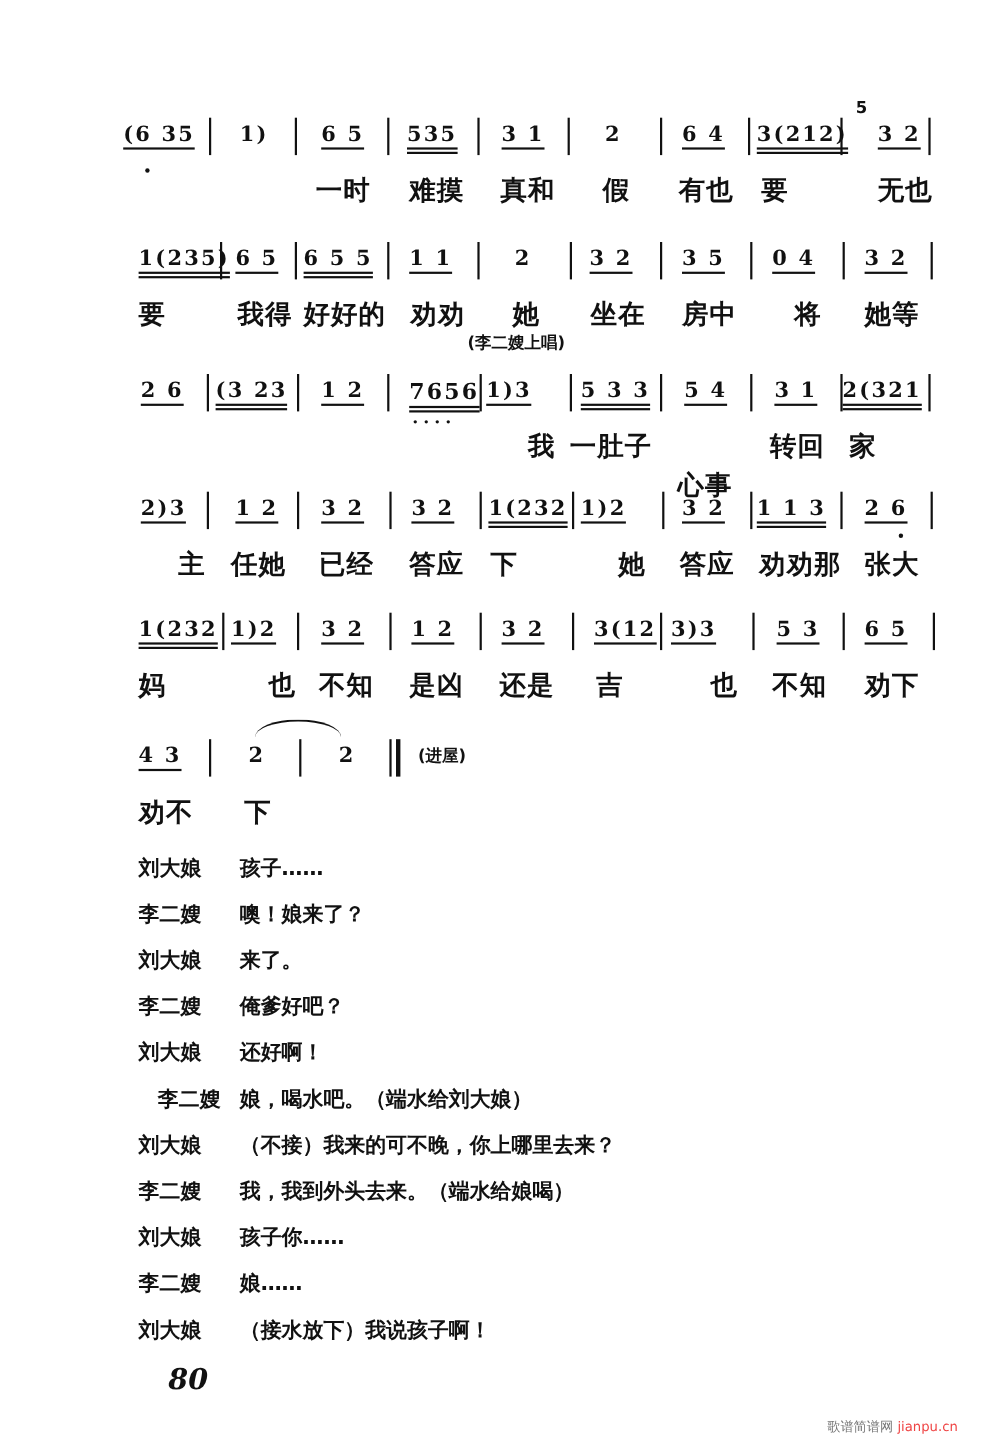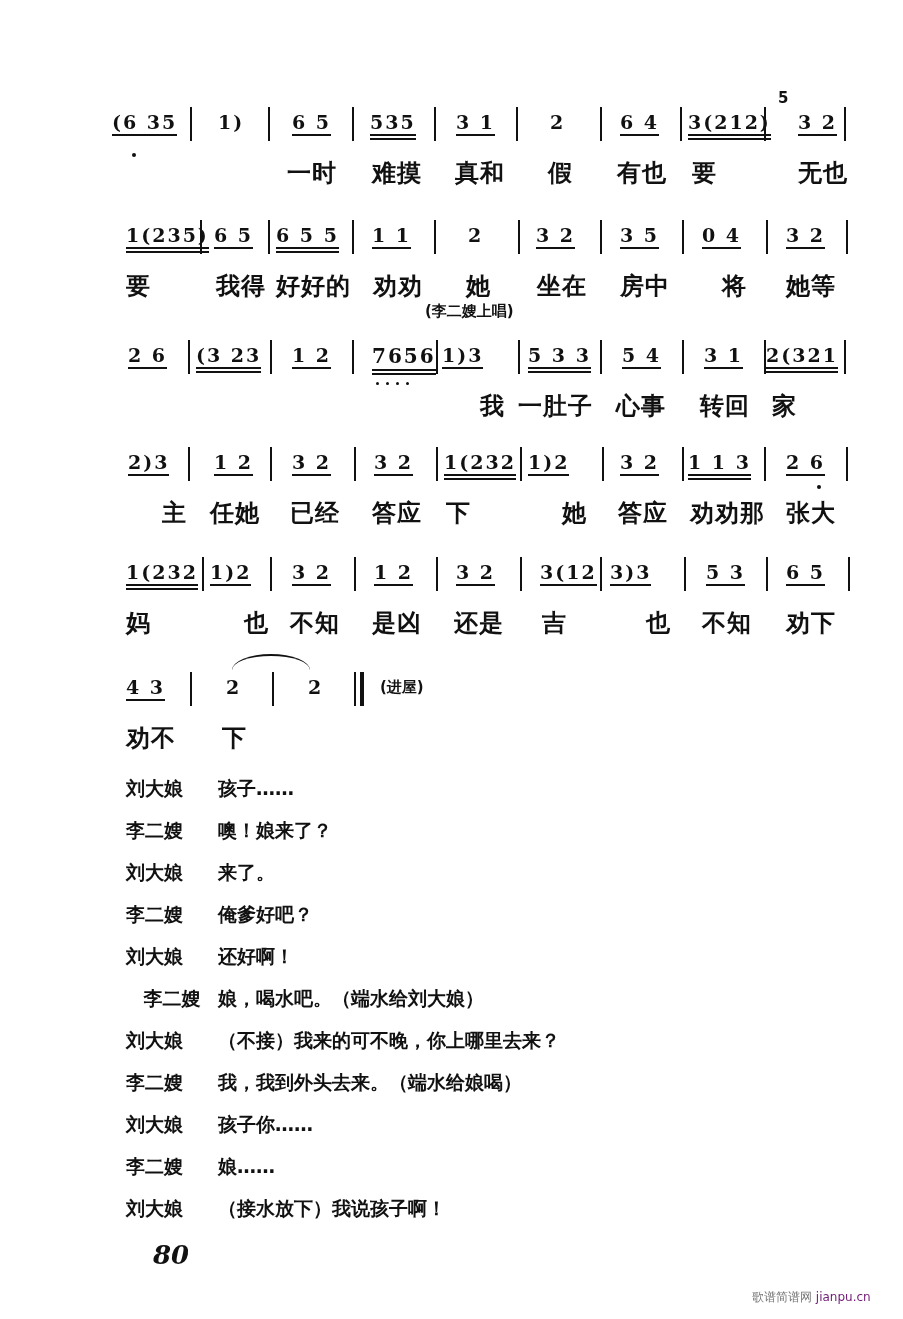--- a/index.html
+++ b/index.html
@@ -11,21 +11,21 @@
   .note .u1 { display:block; height:2px; background:#111; margin-top:1px; }
   .note .u2 { display:block; height:2px; background:#111; margin-top:2px; }
   .lyric { position:absolute; top:52px; font-family:"DejaVu Sans", sans-serif; font-weight:bold; font-size:24px; letter-spacing:1px; white-space:nowrap; }
   .note-ann { position:absolute; font-family:"DejaVu Sans", sans-serif; font-weight:bold; font-size:15px; white-space:nowrap; }
   .dot-below { position:absolute; width:4px; height:4px; border-radius:50%; background:#111; }
   .dialog { position:absolute; left:126px; font-family:"DejaVu Sans", sans-serif; font-size:19px; font-weight:bold; white-space:nowrap; }
   .dialog .spk { display:inline-block; width:92px; }
   .dialog .txt { display:inline-block; }
   .pagenum { position:absolute; left:153px; top:1240px; font-family:"DejaVu Serif", serif; font-style:italic; font-weight:bold; font-size:26px; }
   .watermark { position:absolute; left:752px; top:1289px; font-family:"DejaVu Sans", sans-serif; font-size:12px; color:#777; white-space:nowrap; }
-  .watermark .en { color:#701a75; }
+  .watermark .en { color:#ef4444; }
   .slur { position:absolute; border-top:2.5px solid #111; border-radius:50% 50% 0 0 / 100% 100% 0 0; }
 </style>
 </head>
 <body>
 
 <div class="staff" style="top:105px;">
   <span class="note" style="left:112px;"><span>(6 35</span><span class="u1"></span></span>
   <span class="dot-below" style="left:132px;top:48px;"></span>
   <span class="bar" style="left:190px;"></span>
   <span class="note" style="left:218px;"><span>1)</span></span>
@@ -98,21 +98,21 @@
   <span class="dot-below" style="left:396px;top:44px;width:3px;height:3px;"></span>
   <span class="dot-below" style="left:406px;top:44px;width:3px;height:3px;"></span>
   <span class="bar" style="left:436px;"></span>
   <span class="note" style="left:442px;"><span>1)3</span><span class="u1"></span></span>
   <span class="lyric" style="left:480px;">我</span>
   <span class="bar thin" style="left:518px;"></span>
   <span class="note" style="left:528px;"><span>5 3 3</span><span class="u1"></span><span class="u2"></span></span>
   <span class="lyric" style="left:518px;">一肚子</span>
   <span class="bar" style="left:600px;"></span>
   <span class="note" style="left:622px;"><span>5 4</span><span class="u1"></span></span>
-  <span class="lyric" style="left:616px;">心事</span>
+  <span class="lyric" style="left:616px;margin-top:35px;">心事</span>
   <span class="bar" style="left:682px;"></span>
   <span class="note" style="left:704px;"><span>3 1</span><span class="u1"></span></span>
   <span class="lyric" style="left:700px;">转回</span>
   <span class="bar" style="left:764px;"></span>
   <span class="note" style="left:726px;margin-left:40px;"><span>2(321</span><span class="u1"></span><span class="u2"></span></span>
   <span class="lyric" style="left:772px;">家</span>
   <span class="bar" style="left:844px;"></span>
 </div>
 
 <div class="staff" style="top:445px;">

